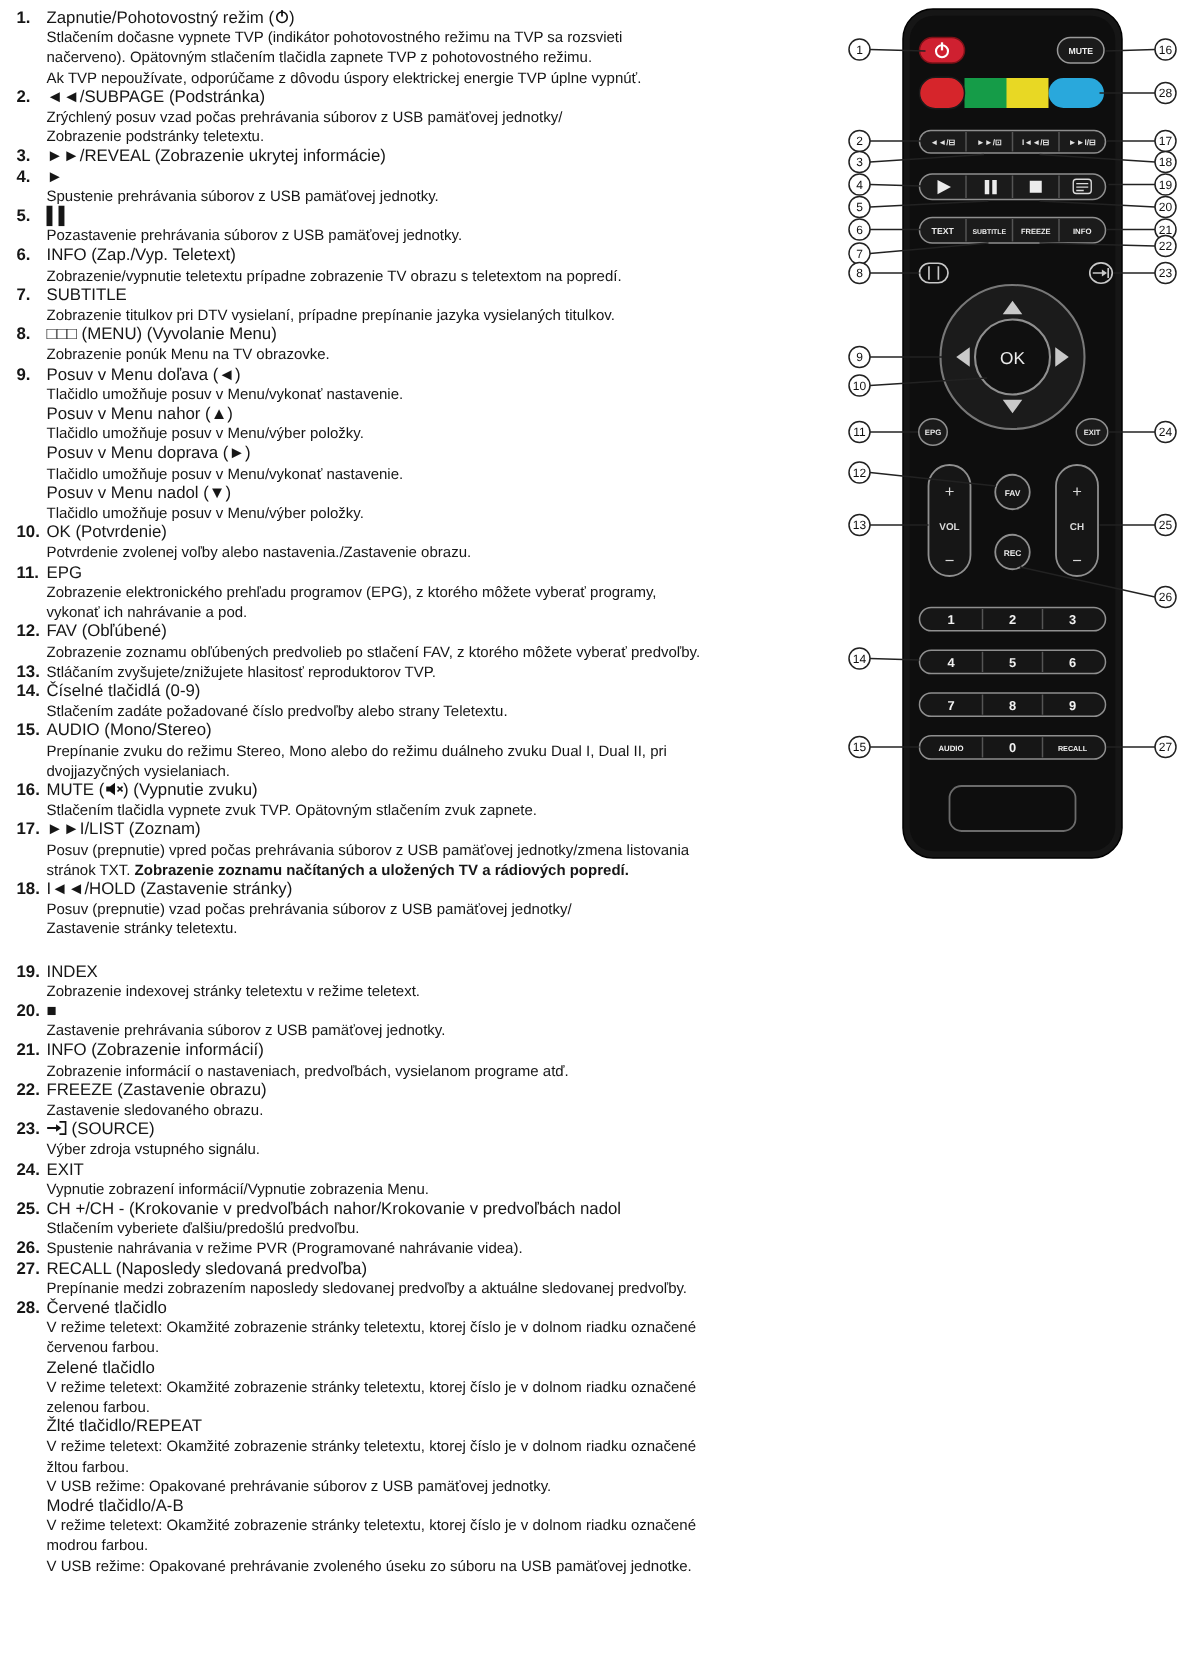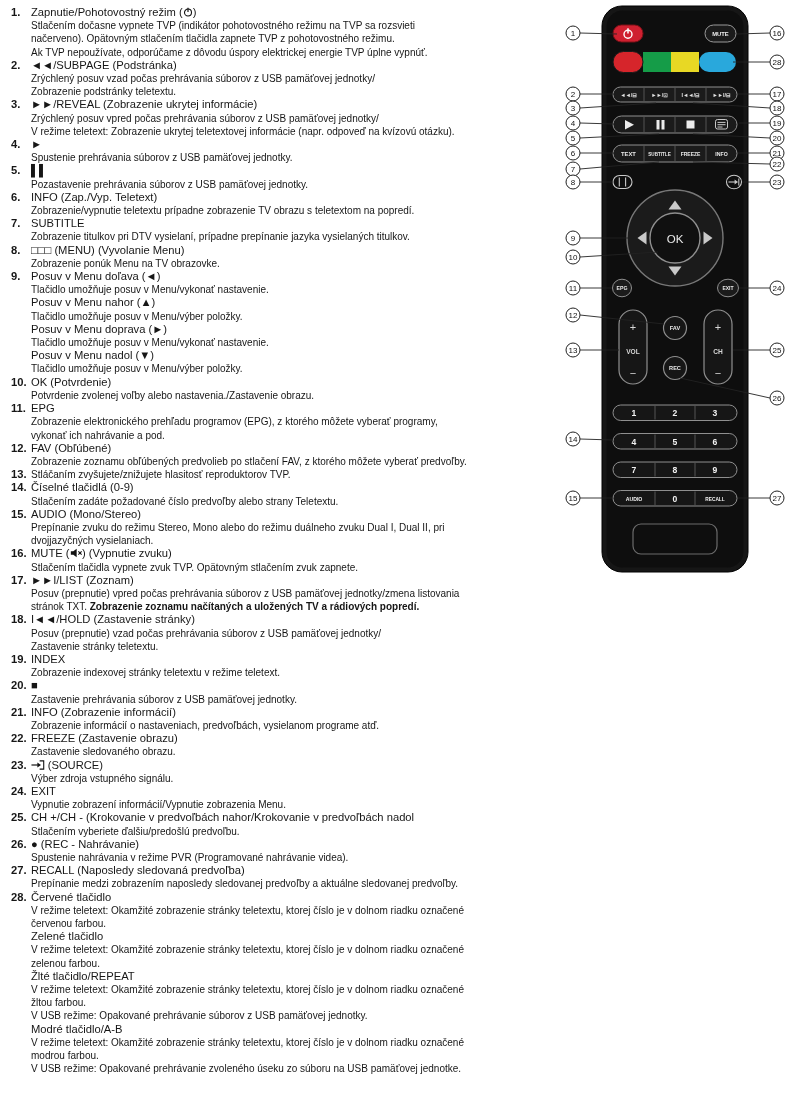--- a/index.html
+++ b/index.html
@@ -7,21 +7,21 @@
     width:791px;height:1107px;position:relative;overflow:hidden;
     background:#ffffff;color:#161616;
     font-family:"Liberation Sans",sans-serif;
   }
   .doc{position:absolute;left:11px;top:6px;width:546px}
   .item{display:flex}
   .item .num{flex:0 0 20px;font-weight:bold;font-size:11.2px;line-height:13.2px;white-space:nowrap}
   .item .content{flex:1;min-width:0}
   .bt{font-weight:normal;font-size:11.2px;line-height:13.2px}
   .bd{font-size:10px;line-height:13.2px}
-  .gap{}
+  .gap{margin-top:15px}
   svg.ti{height:10px;width:auto;vertical-align:-1px}
   .remote-wrap{position:absolute;left:556px;top:0;width:235px;height:600px}
   .remote-wrap svg text{font-family:"Liberation Sans",sans-serif}
 </style>
 </head>
 <body>
 
 <div class="doc">
     <div class="item">
       <div class="num">1.</div>
@@ -37,21 +37,20 @@
       <div class="num">2.</div>
       <div class="content">
         <div class="bt">◄◄/SUBPAGE (Podstránka)</div>
         <div class="bd">Zrýchlený posuv vzad počas prehrávania súborov z USB pamäťovej jednotky/<br>Zobrazenie podstránky teletextu.</div>
       </div>
     </div>
     <div class="item">
       <div class="num">3.</div>
       <div class="content">
         <div class="bt">►►/REVEAL (Zobrazenie ukrytej informácie)</div>
-        <div class="bd">Zrýchlený posuv vpred počas prehrávania súborov z USB pamäťovej jednotky/<br>V režime teletext: Zobrazenie ukrytej teletextovej informácie (napr. odpoveď na kvízovú otázku).</div>
       </div>
     </div>
     <div class="item">
       <div class="num">4.</div>
       <div class="content">
         <div class="bt">►</div>
         <div class="bd">Spustenie prehrávania súborov z USB pamäťovej jednotky.</div>
       </div>
     </div>
     <div class="item">
@@ -210,21 +209,20 @@
     <div class="item">
       <div class="num">25.</div>
       <div class="content">
         <div class="bt">CH +/CH - (Krokovanie v predvoľbách nahor/Krokovanie v predvoľbách nadol</div>
         <div class="bd">Stlačením vyberiete ďalšiu/predošlú predvoľbu.</div>
       </div>
     </div>
     <div class="item">
       <div class="num">26.</div>
       <div class="content">
-        <div class="bt">● (REC - Nahrávanie)</div>
         <div class="bd">Spustenie nahrávania v režime PVR (Programované nahrávanie videa).</div>
       </div>
     </div>
     <div class="item">
       <div class="num">27.</div>
       <div class="content">
         <div class="bt">RECALL (Naposledy sledovaná predvoľba)</div>
         <div class="bd">Prepínanie medzi zobrazením naposledy sledovanej predvoľby a aktuálne sledovanej predvoľby.</div>
       </div>
     </div>

